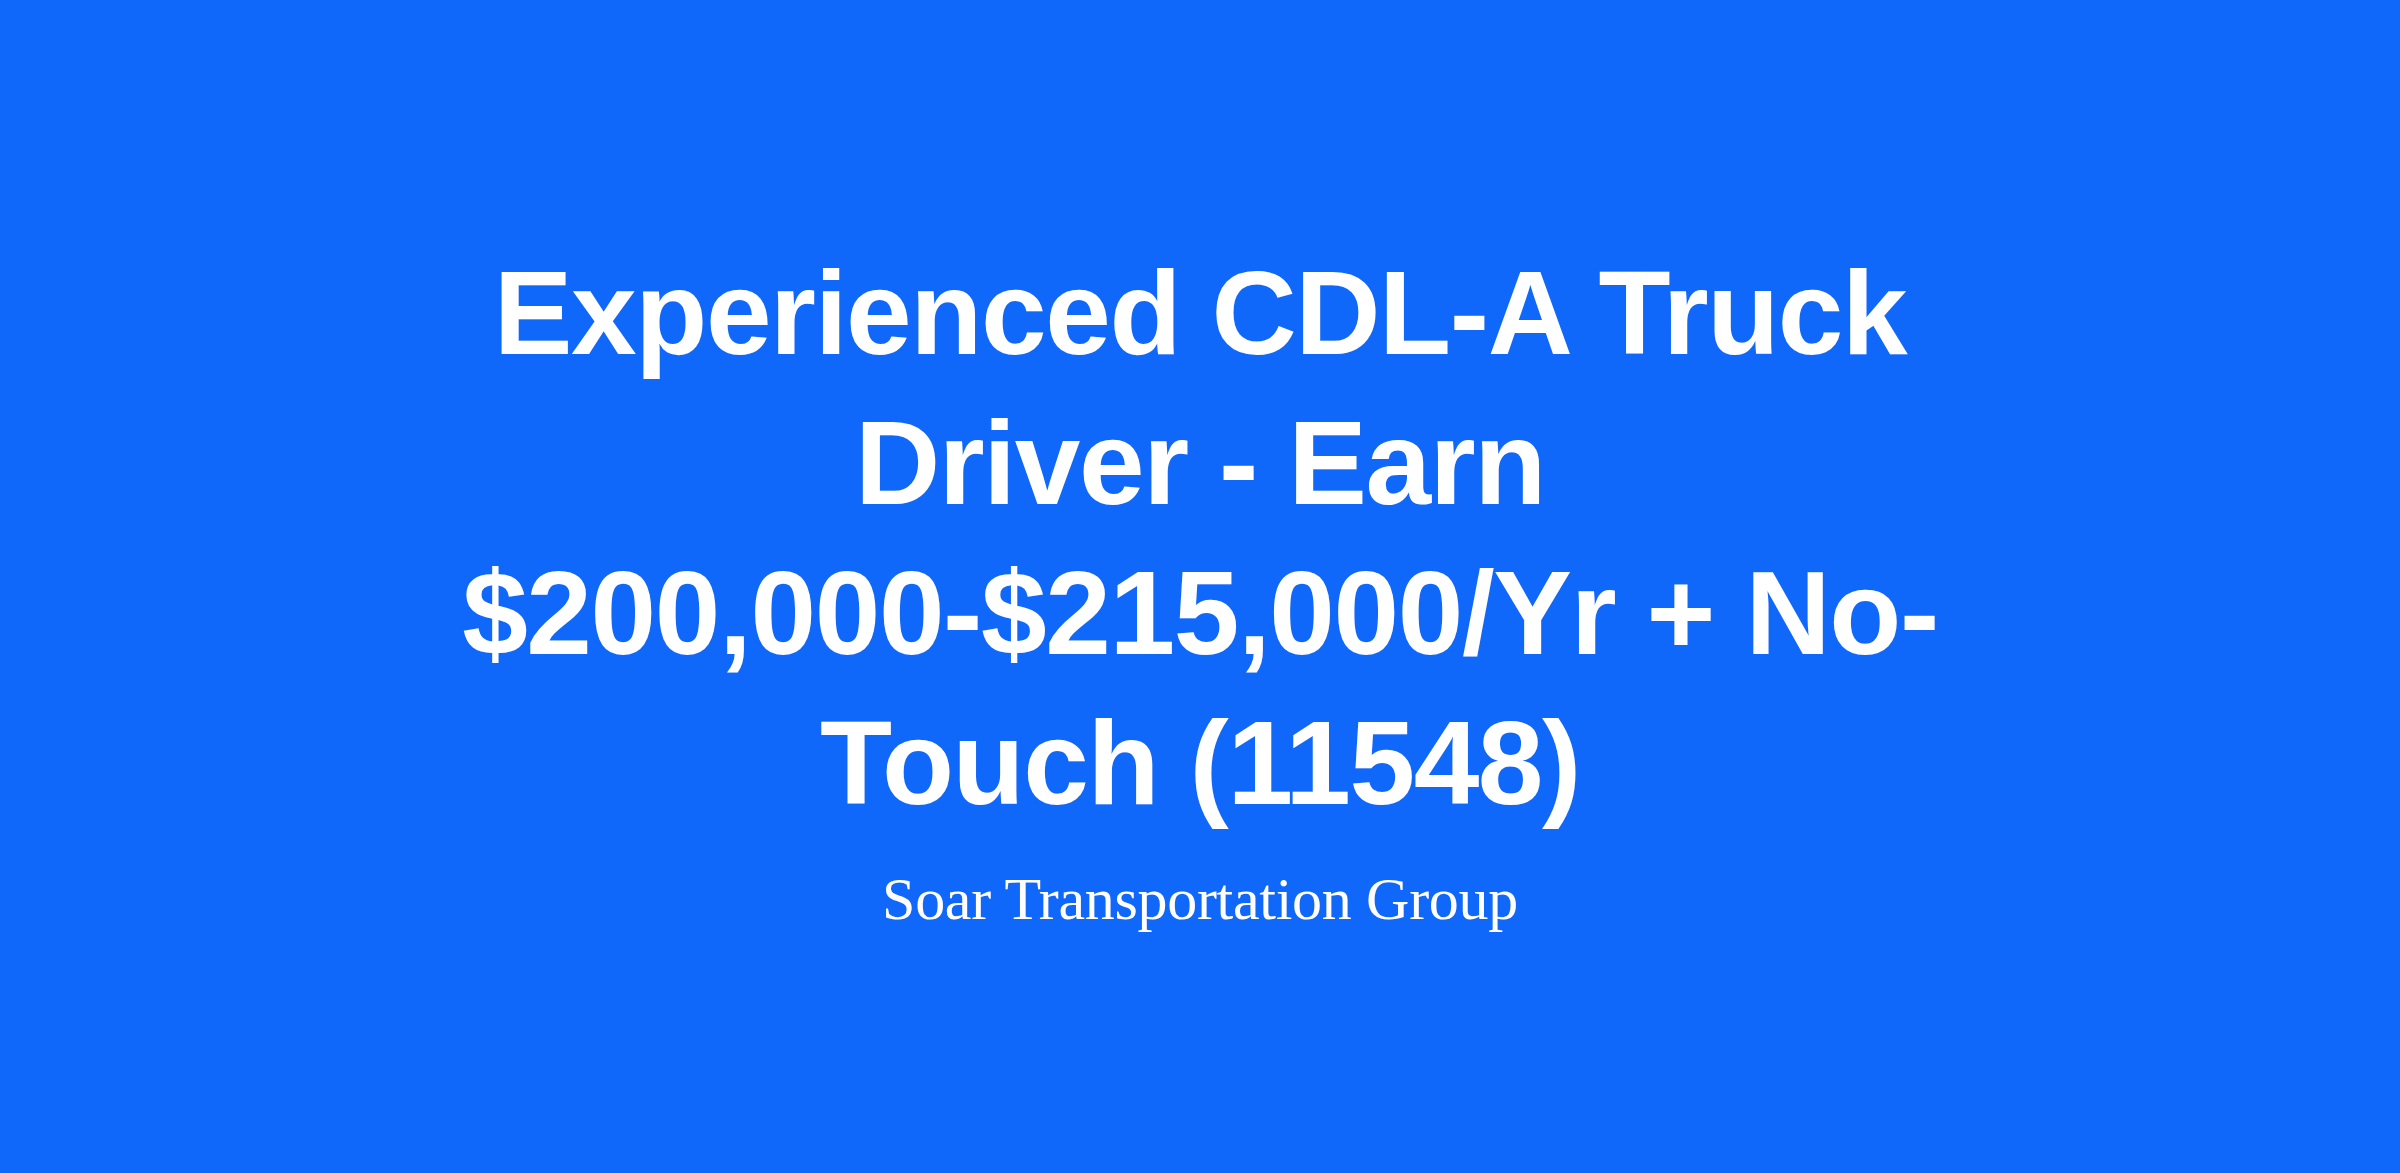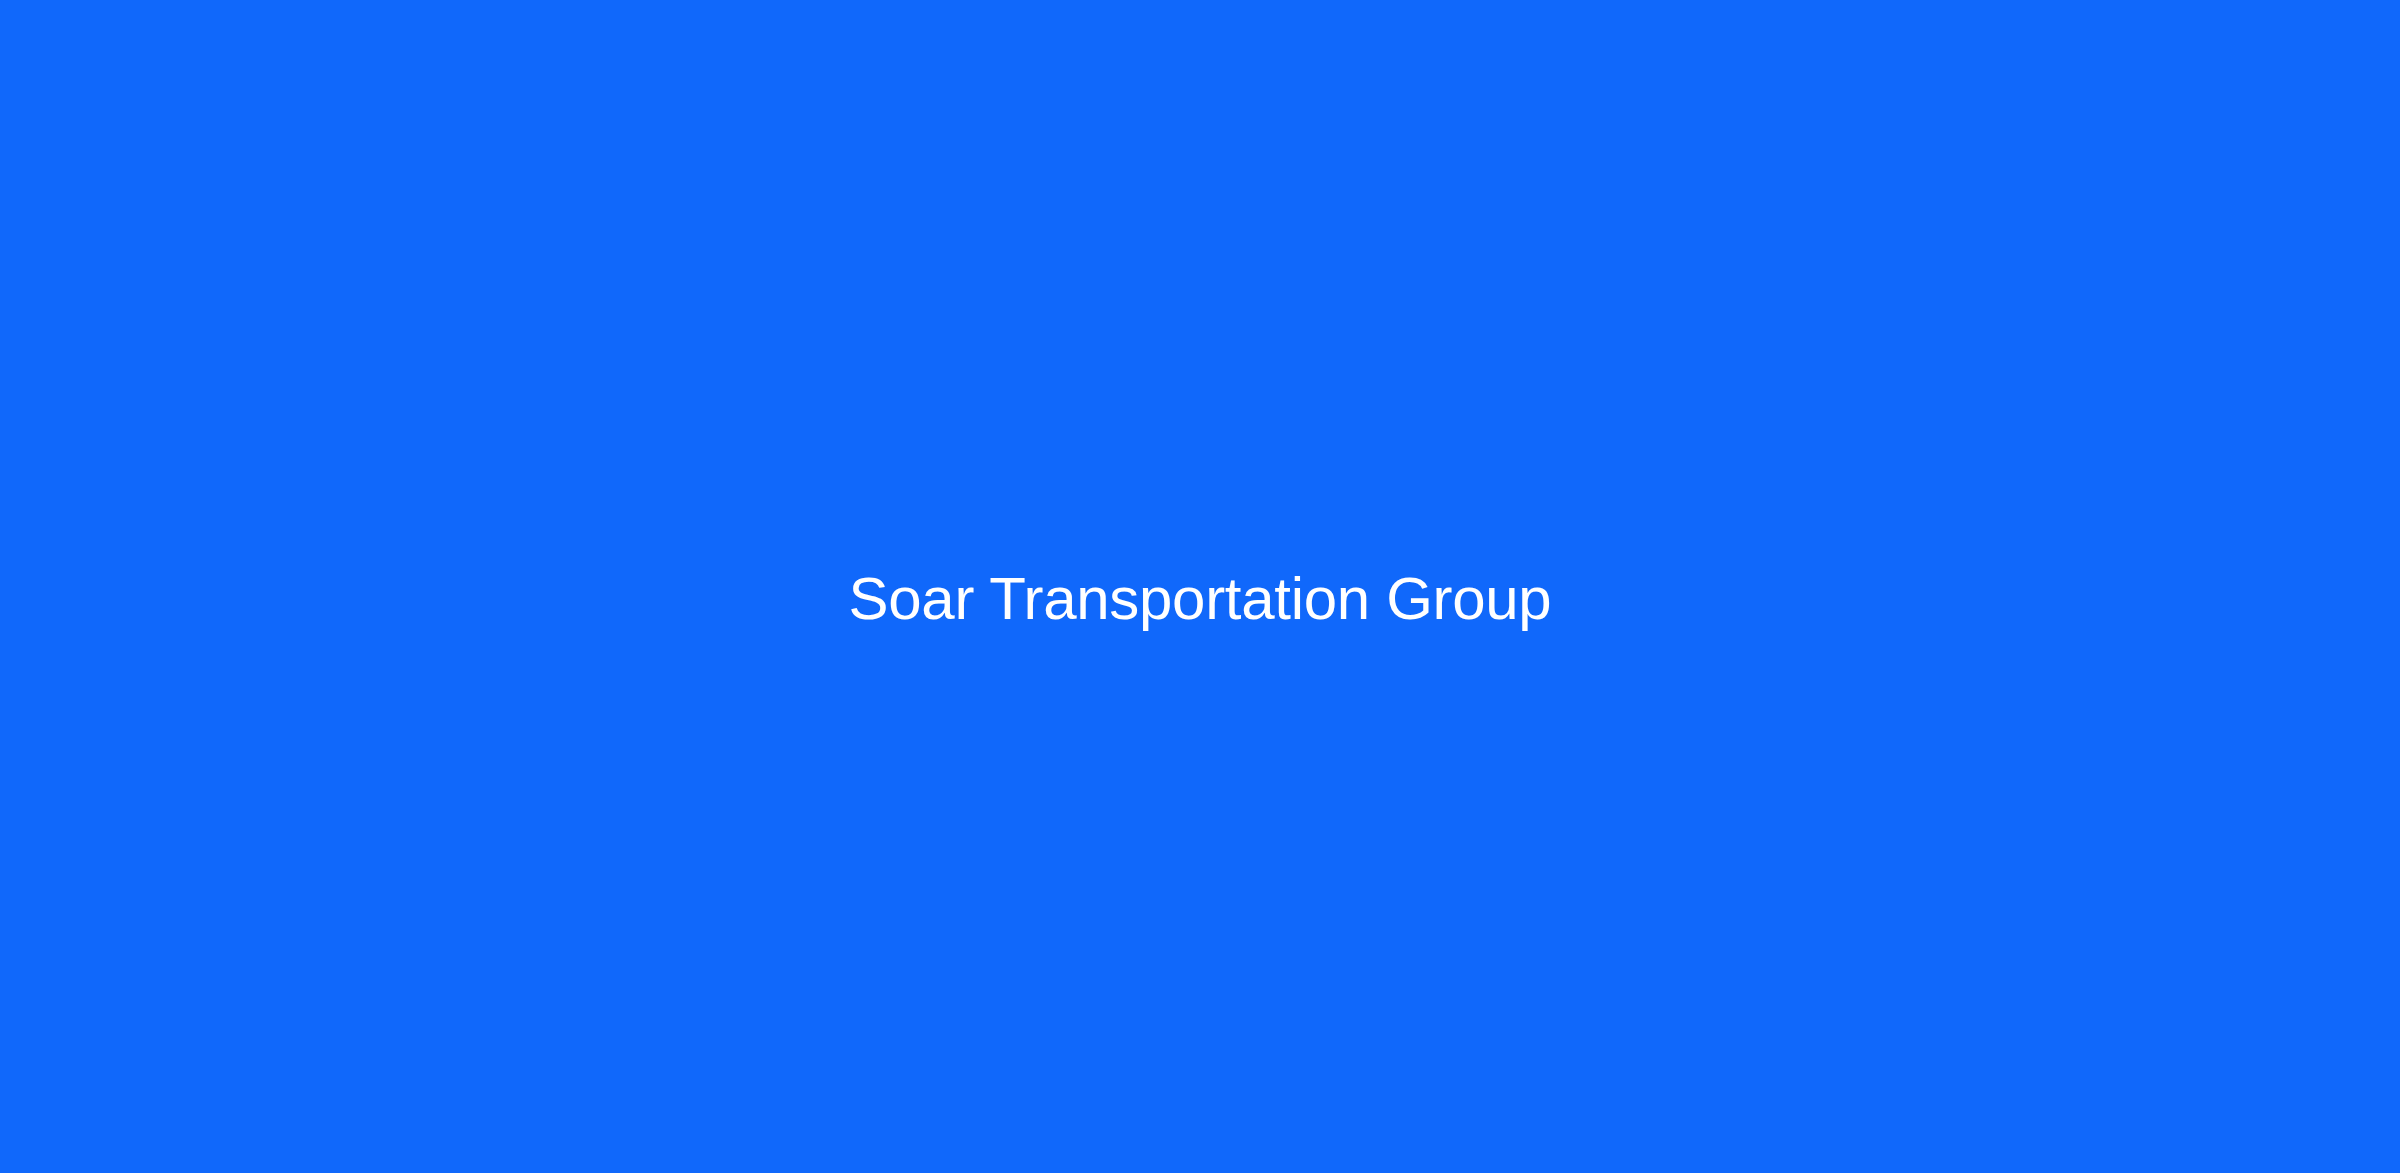--- a/index.html
+++ b/index.html
@@ -53,29 +53,30 @@
     overflow-wrap: break-word;
     -webkit-font-smoothing: antialiased;
   }
 
   #company-name {
     display: block;
     width: 1640px;
     margin: 24px 0 0 0;
     padding: 0;
     color: #ffffff;
-    font-family: Liberation Sans, sans-serif;
+    font-family: Liberation Serif, serif;
     font-size: 60px;
     font-weight: 400;
     line-height: 74px;
     letter-spacing: -0.3px;
     text-align: center;
     -webkit-font-smoothing: antialiased;
   }
 </style>
 </head>
 <body style="background: rgb(16, 104, 251);">
 
 <div id="job-card" style="background: rgb(16, 104, 251);">
   <div id="card-inner">
+    <h1 id="job-title" style="color: rgb(255, 255, 255);">Experienced CDL-A Truck Driver - Earn $200,000-$215,000/Yr + No-Touch (11548)</h1>
     <div id="company-name" style="color: rgb(255, 255, 255);">Soar Transportation Group</div>
   </div>
 </div>
 
 </body></html>

